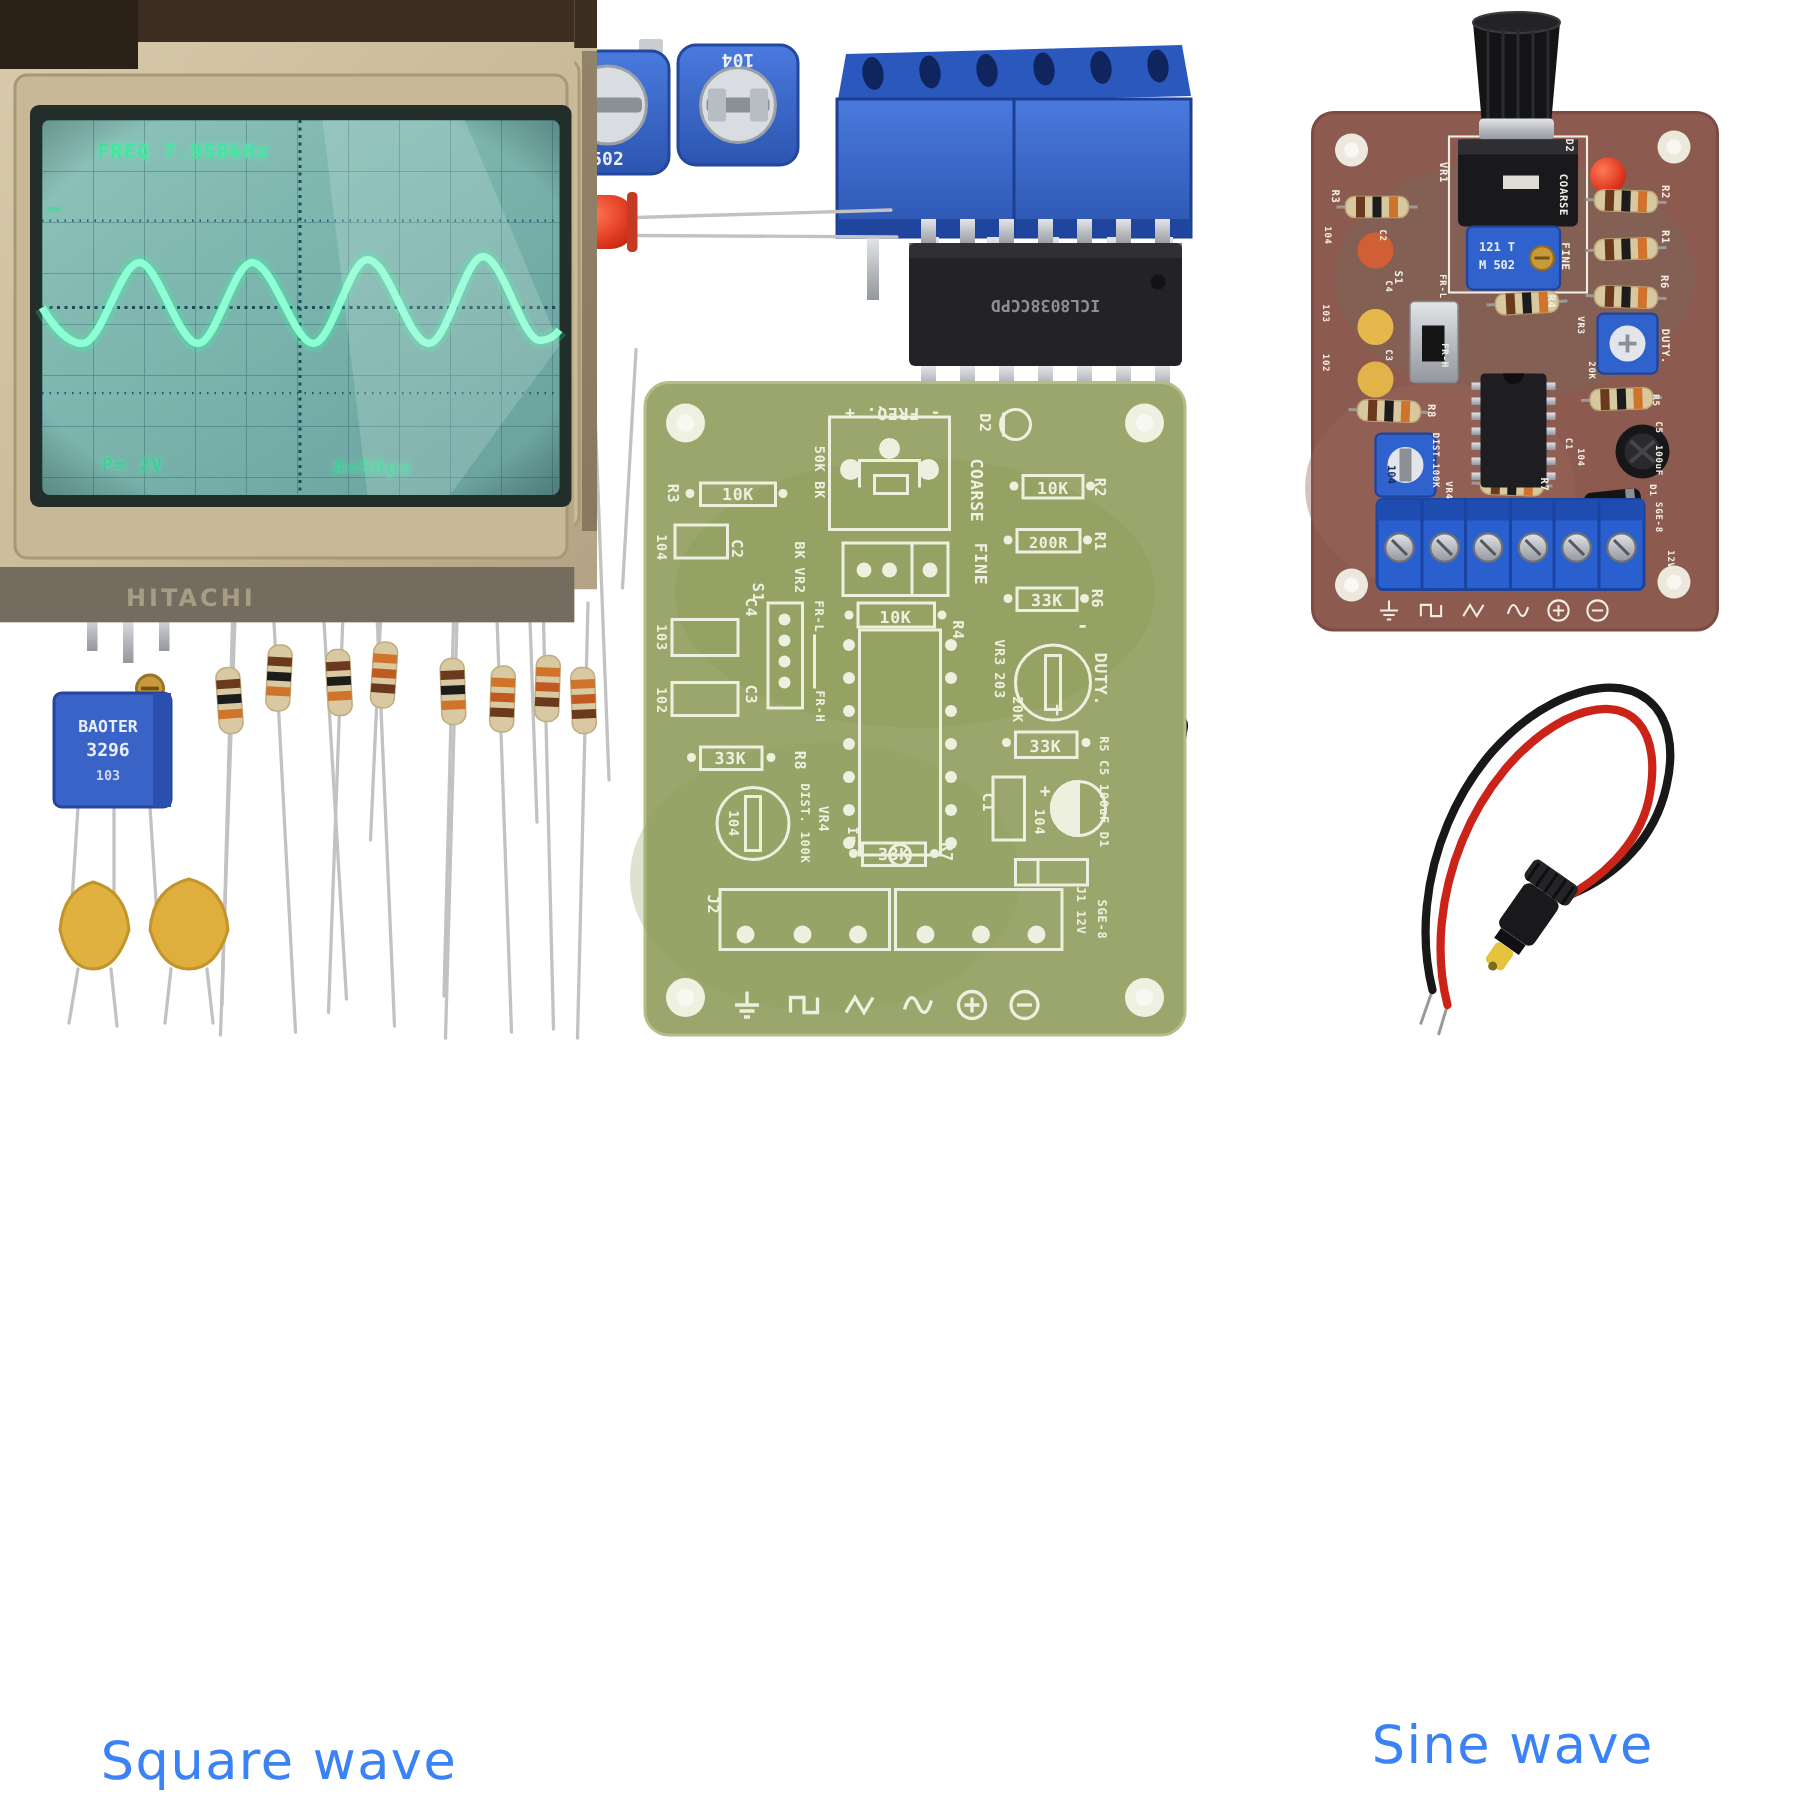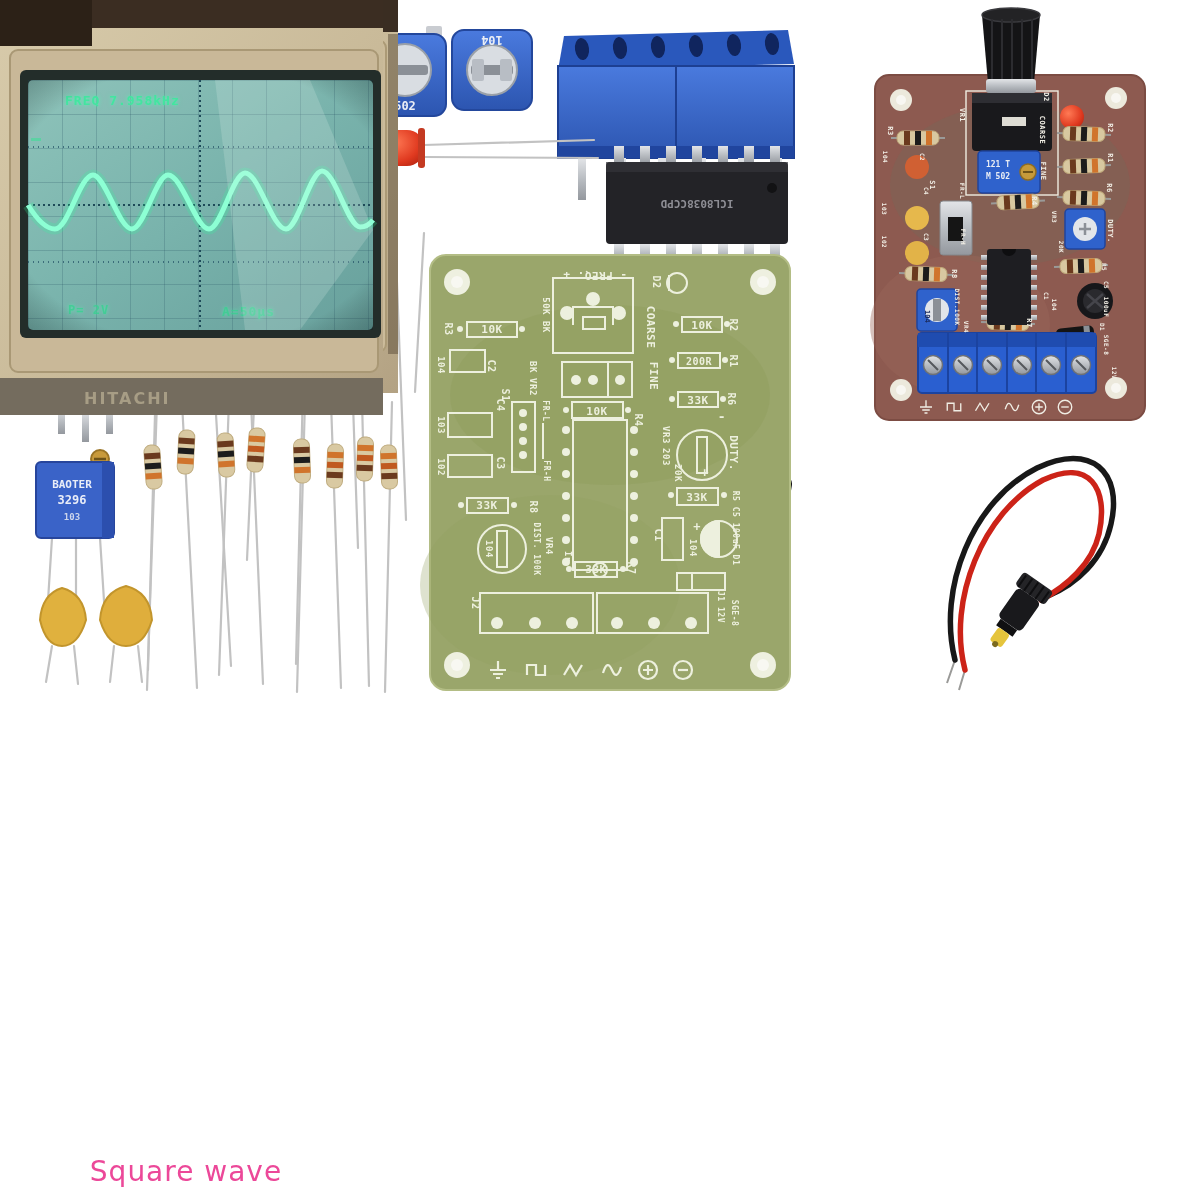--- a/index.html
+++ b/index.html
@@ -3,21 +3,21 @@
 <meta charset="utf-8">
 <style>
   html,body{margin:0;padding:0;background:#ffffff;}
   #page{position:relative;width:1200px;height:1200px;background:#ffffff;overflow:hidden;
         font-family:"DejaVu Sans",sans-serif;}
   svg{position:absolute;display:block;}
   #kit-svg{left:0;top:0;}
   #scope1{left:0;top:745;}
   #scope2{left:385;top:745;}
   #scope3{left:817;top:745;}
-  .caption{position:absolute;text-align:center;color:#ec4899;font-size:28px;
+  .caption{position:absolute;text-align:center;color:#3b82f6;font-size:35px;
            font-family:"DejaVu Sans",sans-serif;letter-spacing:1px;}
   #cap1{left:0;width:372px;top:1155px;}
   #cap2{left:385px;width:398px;top:1155px;}
   #cap3{left:817px;width:383px;top:1144px;}
   .crt{font-family:"DejaVu Sans Mono",monospace;font-weight:bold;fill:#43e5a0;
        letter-spacing:1px;filter:drop-shadow(0 0 2px rgba(80,255,180,.7));}
   .crt.dim{fill:#3bd293;opacity:.85;}
   .silk-t{font-family:"DejaVu Sans Mono",monospace;font-weight:bold;letter-spacing:.5px;}
   .silk-shape{stroke:#edf0de;stroke-width:2;fill:none;}
   .silk-dot{fill:#edf0de;stroke:none;}
@@ -682,14 +682,15 @@
     <text class="crt dim" x="68" y="314" font-size="12">P= 2V</text>
     <text class="crt dim" x="222" y="316" font-size="13">A=50μs</text>
     <polygon points="215,80 310,80 373,230 300,330 245,330" fill="rgba(240,250,246,.18)"></polygon>
     <rect x="28" y="80" width="345" height="250" fill="url(#vig1)"></rect>
   </g>
   <rect x="0" y="378" width="383" height="37" fill="#746c5e"></rect>
   <text class="brand" x="84" y="404" font-size="16" fill="#a79d85" letter-spacing="2">HITACHI</text>
 </svg>
 
 <div id="cap1" class="caption">Square wave</div>
+<div id="cap3" class="caption">Sine wave</div>
 
 </div>
 
 </body></html>

